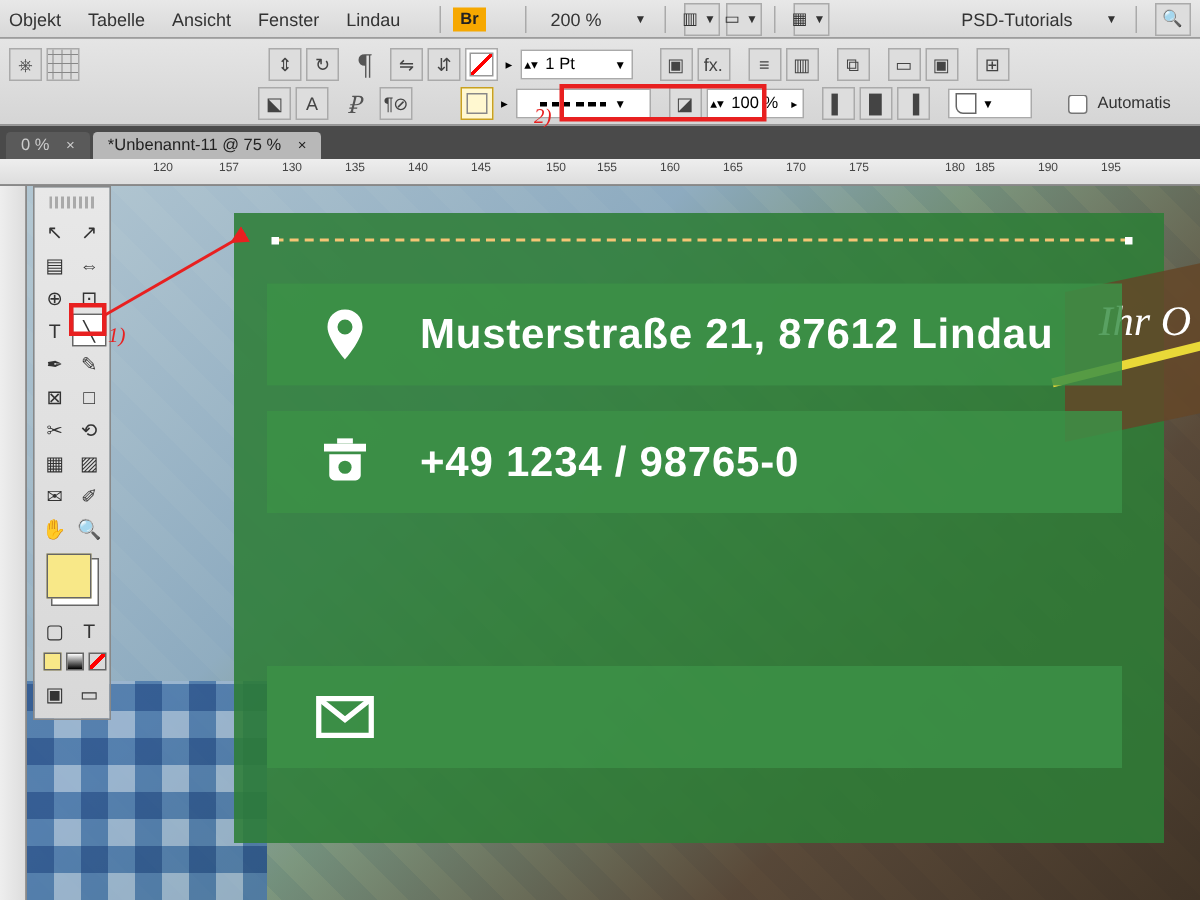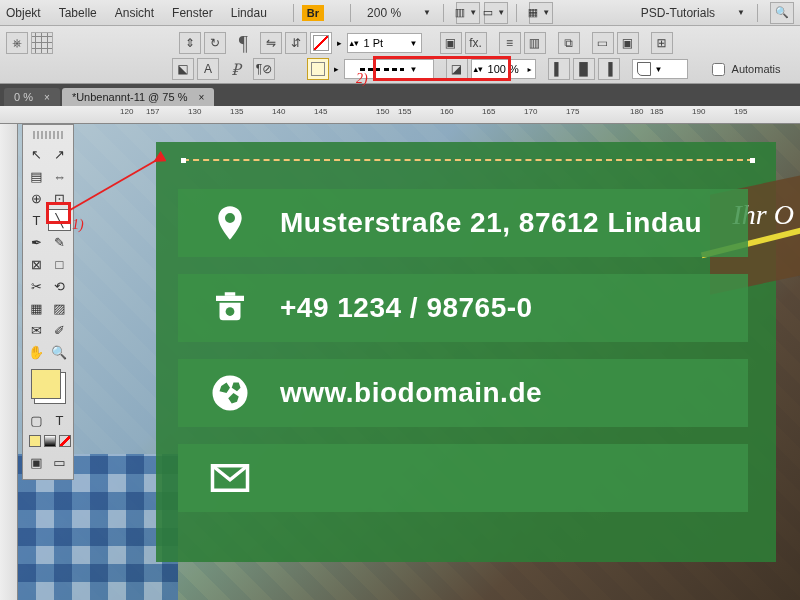--- a/index.html
+++ b/index.html
@@ -178,27 +178,27 @@
     <span>0 %</span>
     <span class="x">×</span>
   </div>
   <div class="tab active">
     <span>*Unbenannt-11 @ 75 %</span>
     <span class="x">×</span>
   </div>
 </div>
 
 <div class="ruler-h">
-  <span class="num" style="left:120px">120</span>
+  <span class="num" style="left:102px">120</span>
   <span class="num" style="left:146px">157</span>
   <span class="num" style="left:188px">130</span>
   <span class="num" style="left:230px">135</span>
   <span class="num" style="left:272px">140</span>
   <span class="num" style="left:314px">145</span>
-  <span class="num" style="left:376px">150</span>
+  <span class="num" style="left:364px">150</span>
   <span class="num" style="left:398px">155</span>
   <span class="num" style="left:440px">160</span>
   <span class="num" style="left:482px">165</span>
   <span class="num" style="left:524px">170</span>
   <span class="num" style="left:566px">175</span>
   <span class="num" style="left:630px">180</span>
   <span class="num" style="left:650px">185</span>
   <span class="num" style="left:692px">190</span>
   <span class="num" style="left:734px">195</span>
 </div>
@@ -229,28 +229,20 @@
       <div class="ico">
         <svg viewBox="0 0 24 24" width="42" height="42" fill="#fff">
             <path d="M4 5h16v3H4zM6 9h12v8a2 2 0 01-2 2H8a2 2 0 01-2-2V9z"></path>
             <circle cx="12" cy="14" r="2.5" fill="#3c9146"></circle>
             <rect x="9" y="3" width="6" height="2" fill="#fff"></rect>
           </svg>
       </div>
       <div class="txt">+49 1234 / 98765-0</div>
     </div>
 
-    <div class="info-row" style="top:235px">
-      <div class="ico">
-        <svg viewBox="0 0 24 24" width="42" height="42" fill="#fff">
-            <path d="M12 2a10 10 0 100 20 10 10 0 000-20zm-5 6l3-2 2 3-2 3-4-1 1-3zm9 9l-3 1-2-3 3-3 3 2-1 3zm2-8l-2 2-3-2 1-3 3 0 1 3z"></path>
-          </svg>
-      </div>
-      <div class="txt">www.biodomain.de</div>
-    </div>
 
     <div class="info-row" style="top:320px">
       <div class="ico">
         <svg viewBox="0 0 24 24" width="42" height="42" fill="none" stroke="#fff" stroke-width="2">
             <rect x="2" y="5" width="20" height="14"></rect>
             <path d="M2 5l10 8 10-8"></path>
           </svg>
       </div>
     </div>
   </div>

